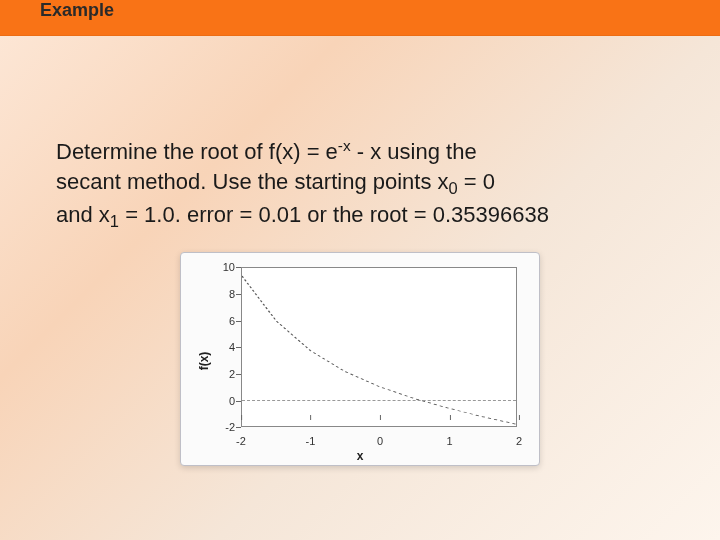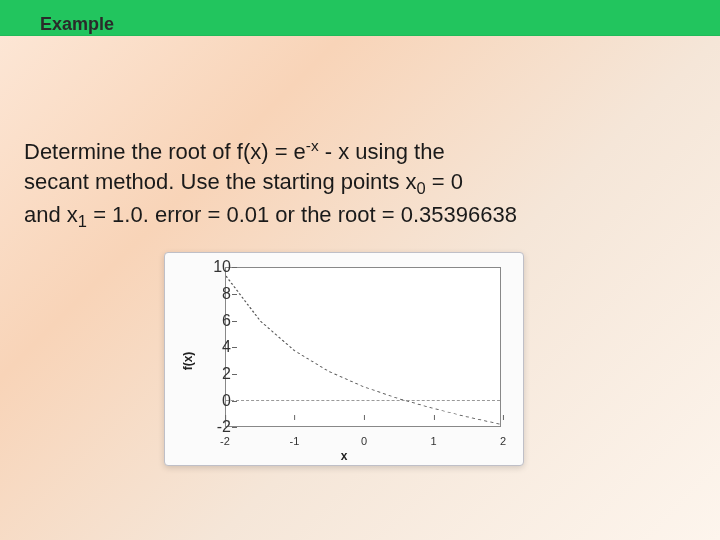--- a/index.html
+++ b/index.html
@@ -5,34 +5,34 @@
   * { margin: 0; padding: 0; box-sizing: border-box; }
   body {
     width: 720px;
     height: 540px;
     background: linear-gradient(135deg, #fde8d8 0%, #f8d4b8 30%, #f5e6d8 60%, #fdf5ed 100%);
     font-family: Verdana, Geneva, sans-serif;
     overflow: hidden;
     position: relative;
   }
   .title-bar {
-    background: #22c55e;
+    background: #f97316;
     height: 36px;
     display: flex;
-    align-items: flex-end;
+    align-items: flex-start;
     padding-left: 40px;
     border-bottom: 1px solid rgba(0,0,0,0.05);
   }
   .title {
     font-weight: bold;
     font-size: 18px;
     color: #2a2a2a;
   }
   .content {
-    padding: 100px 56px 0 24px;
+    padding: 100px 56px 0 56px;
     border-radius: 13px;
   }
   .problem {
     font-size: 22px;
     color: #1a1a1a;
     line-height: 1.35;
   }
   .sup { vertical-align: super; font-size: 0.7em; }
   .sub { vertical-align: sub; font-size: 0.75em; }
   .chart-wrap {
@@ -46,23 +46,23 @@
   }
   .chart-inner { position: relative; width: 100%; height: 200px; }
   .plot-area {
     position: absolute;
     left: 50px; top: 6px; right: 12px; bottom: 34px;
     border: 1px solid #888;
     background: #fff;
   }
   .ytick {
     position: absolute;
-    left: 12px; width: 44px;
+    left: 0; width: 44px;
     text-align: right;
-    font-size: 16px;
+    font-size: 11px;
     color: #333;
     transform: translateY(-50%);
   }
   .ytick .tick-mark {
     position: absolute; right: -6px; top: 50%; width: 5px; height: 1px; background: #666;
   }
   .xtick {
     position: absolute;
     bottom: 14px;
     font-size: 11px;

